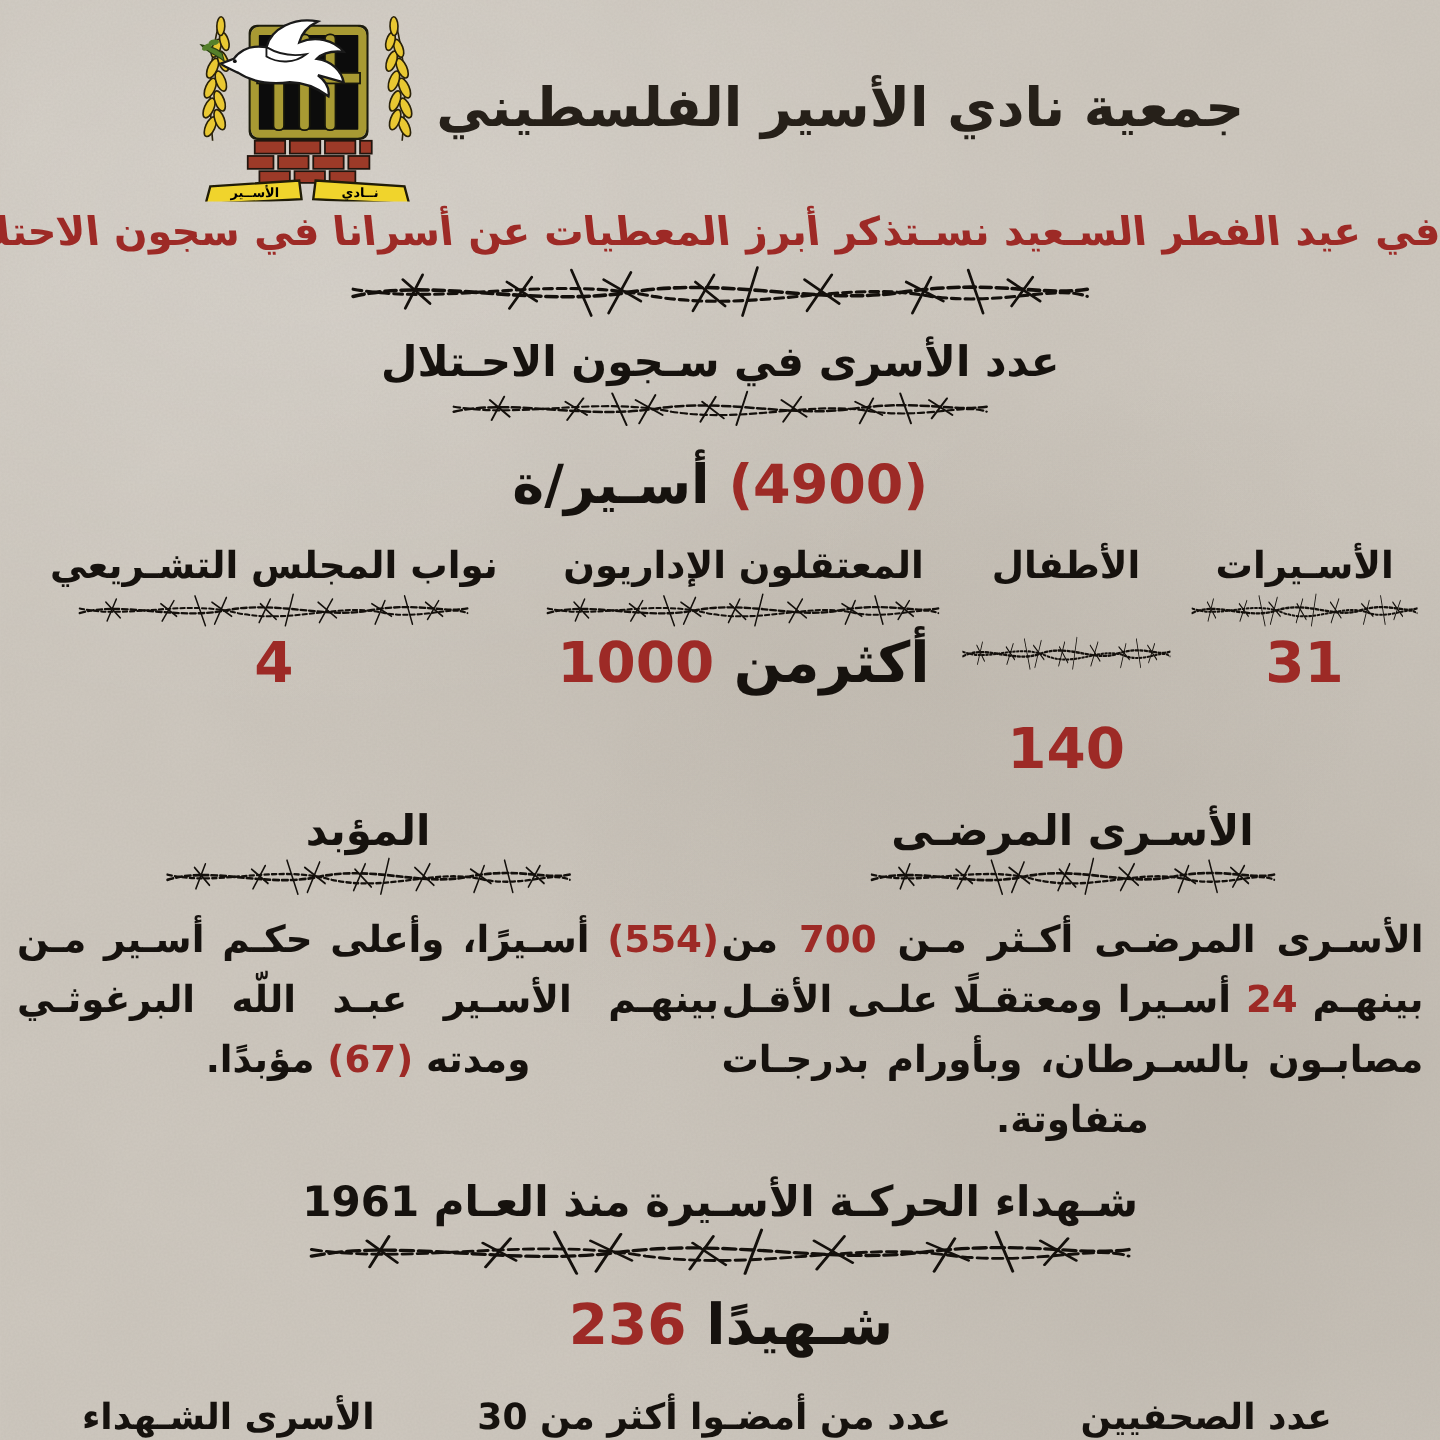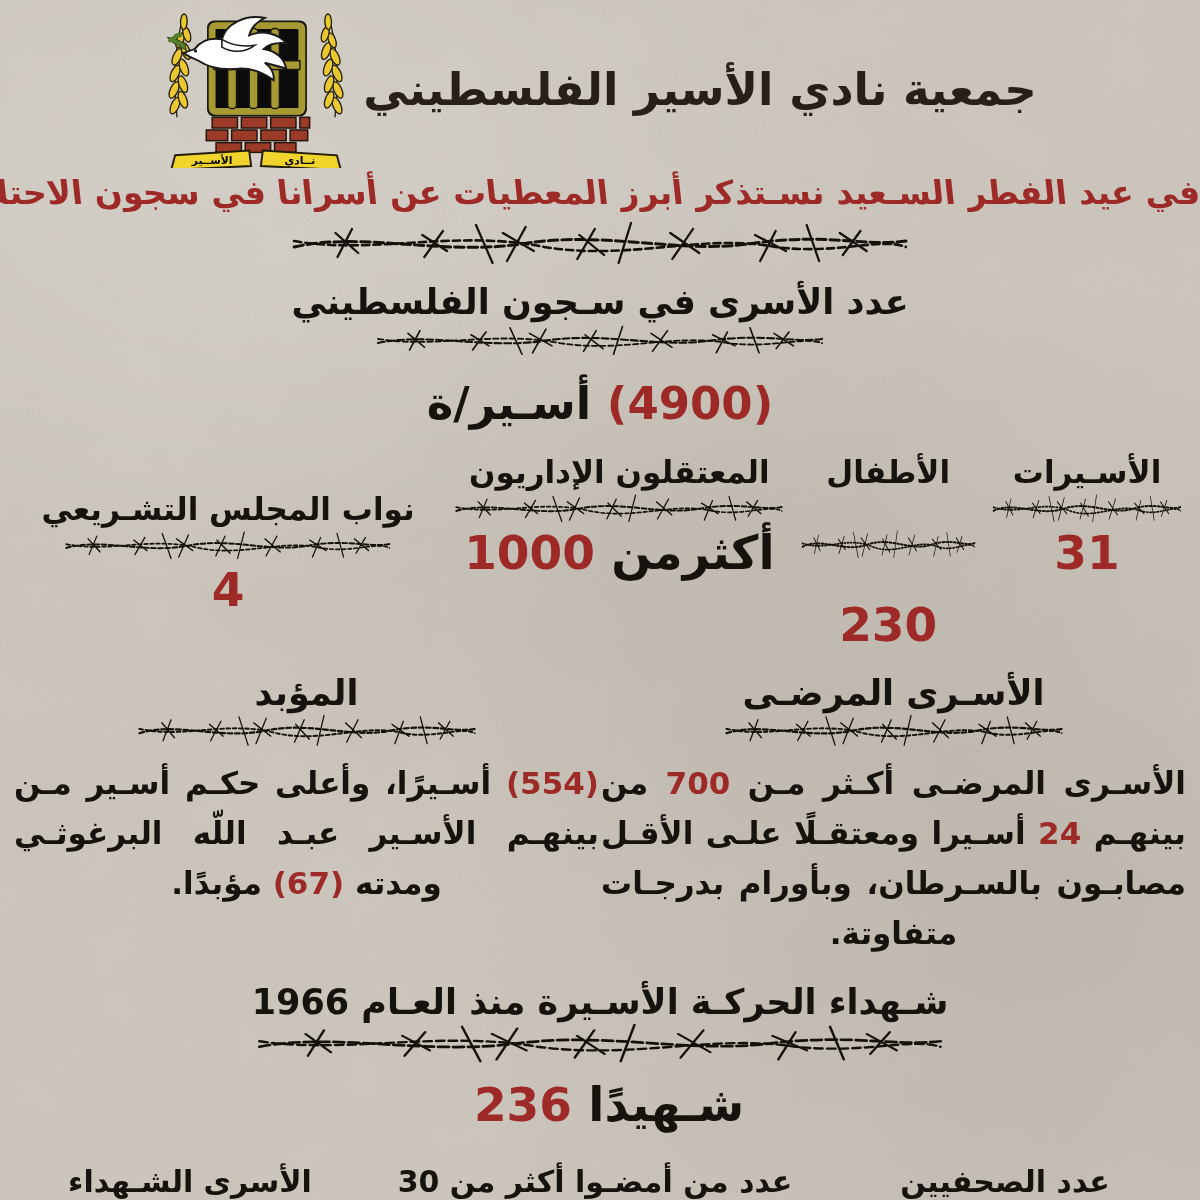--- a/index.html
+++ b/index.html
@@ -40,21 +40,21 @@
   .total-title{margin-top:14px;}
   .total-value{margin-top:22px;text-align:center;font-size:45px;font-weight:bold;line-height:1.1;}
   .red{color:#9d2a26;}
 
   
   .stats-row{display:flex;direction:rtl;justify-content:space-between;
              padding:0 18px;margin-top:26px;align-items:flex-start;}
   .stat{display:flex;flex-direction:column;align-items:center;}
   .stat-label{font-size:31px;font-weight:bold;text-align:center;line-height:1.2;white-space:nowrap;}
   .stat-value{font-size:47px;font-weight:bold;line-height:1.15;margin-top:2px;}
-  .w-1{width:190px;} .w-2{width:175px;gap:36px;} .w-3{width:330px;} .w-4{width:420px;margin-top:37px;}
+  .w-1{width:190px;} .w-2{width:175px;gap:36px;} .w-3{width:330px;} .w-4{width:420px;}
 
   
   .mid-row{display:flex;direction:rtl;justify-content:space-between;padding:0 14px;margin-top:20px;}
   .mid{width:585px;display:flex;flex-direction:column;align-items:center;}
   .mid-wire{width:340px;height:34px;}
   .mid-par{margin-top:10px;font-size:31px;font-weight:bold;line-height:1.62;
            text-align:justify;text-align-last:center;width:100%;}
 
   
   .martyrs-title{margin-top:22px;}
@@ -202,21 +202,21 @@
         <div class="org-ar">جمعية نادي الأسير الفلسطيني</div>
       </div>
     </div>
 
     <div class="headline">في عيد الفطر السـعيد نسـتذكر أبرز المعطيات عن أسرانا في سجون الاحتلال</div>
 
     <svg class="wire wire-lg" viewBox="0 0 600 46" preserveAspectRatio="none">
         <use href="#wire"></use>
       </svg>
 
-    <div class="sec-title total-title">عدد الأسرى في سـجون الفلسطيني</div>
+    <div class="sec-title total-title">عدد الأسرى في سـجون الاحـتلال</div>
     <svg class="wire wire-md" viewBox="0 0 600 46" preserveAspectRatio="none">
         <use href="#wire"></use>
       </svg>
     <div class="total-value">
       <span class="red">(4900)</span>
       <span>أسـير/ة</span>
     </div>
 
     <div class="stats-row">
       <div class="stat w-1">
@@ -224,21 +224,21 @@
         <svg class="wire wire-sm" viewBox="0 0 600 46" preserveAspectRatio="none">
             <use href="#wire"></use>
           </svg>
         <div class="stat-value red">31</div>
       </div>
       <div class="stat w-2">
         <div class="stat-label">الأطفال</div>
         <svg class="wire wire-sm" viewBox="0 0 600 46" preserveAspectRatio="none">
             <use href="#wire"></use>
           </svg>
-        <div class="stat-value red">230</div>
+        <div class="stat-value red">140</div>
       </div>
       <div class="stat w-3">
         <div class="stat-label">المعتقلون الإداريون</div>
         <svg class="wire wire-sm" viewBox="0 0 600 46" preserveAspectRatio="none">
             <use href="#wire"></use>
           </svg>
         <div class="stat-value">
           <span>أكثرمن </span><span class="red">1000</span>
         </div>
       </div>
@@ -265,21 +265,21 @@
         <div class="sec-title">المؤبد</div>
         <svg class="wire mid-wire" viewBox="0 0 600 46" preserveAspectRatio="none">
             <use href="#wire"></use>
           </svg>
         <div class="mid-par">
           <span class="red">(554)</span><span> أسـيرًا، وأعلى حكـم أسـير مـن بينهـم الأسـير عبـد اللّه البرغوثـي ومدته </span><span class="red">(67)</span><span> مؤبدًا.</span>
         </div>
       </div>
     </div>
 
-    <div class="sec-title martyrs-title">شـهداء الحركـة الأسـيرة منذ العـام 1966</div>
+    <div class="sec-title martyrs-title">شـهداء الحركـة الأسـيرة منذ العـام 1961</div>
     <svg class="wire martyrs-wire" viewBox="0 0 600 46" preserveAspectRatio="none">
         <use href="#wire"></use>
       </svg>
     <div class="martyrs-value">
       <span class="bidi-ltr"><span class="red">236</span><span> شـهيدًا</span></span>
     </div>
 
     <div class="bottom-row">
       <div class="bstat b-1">
         <div class="bstat-label">عدد الصحفيين المعتقلين</div>

